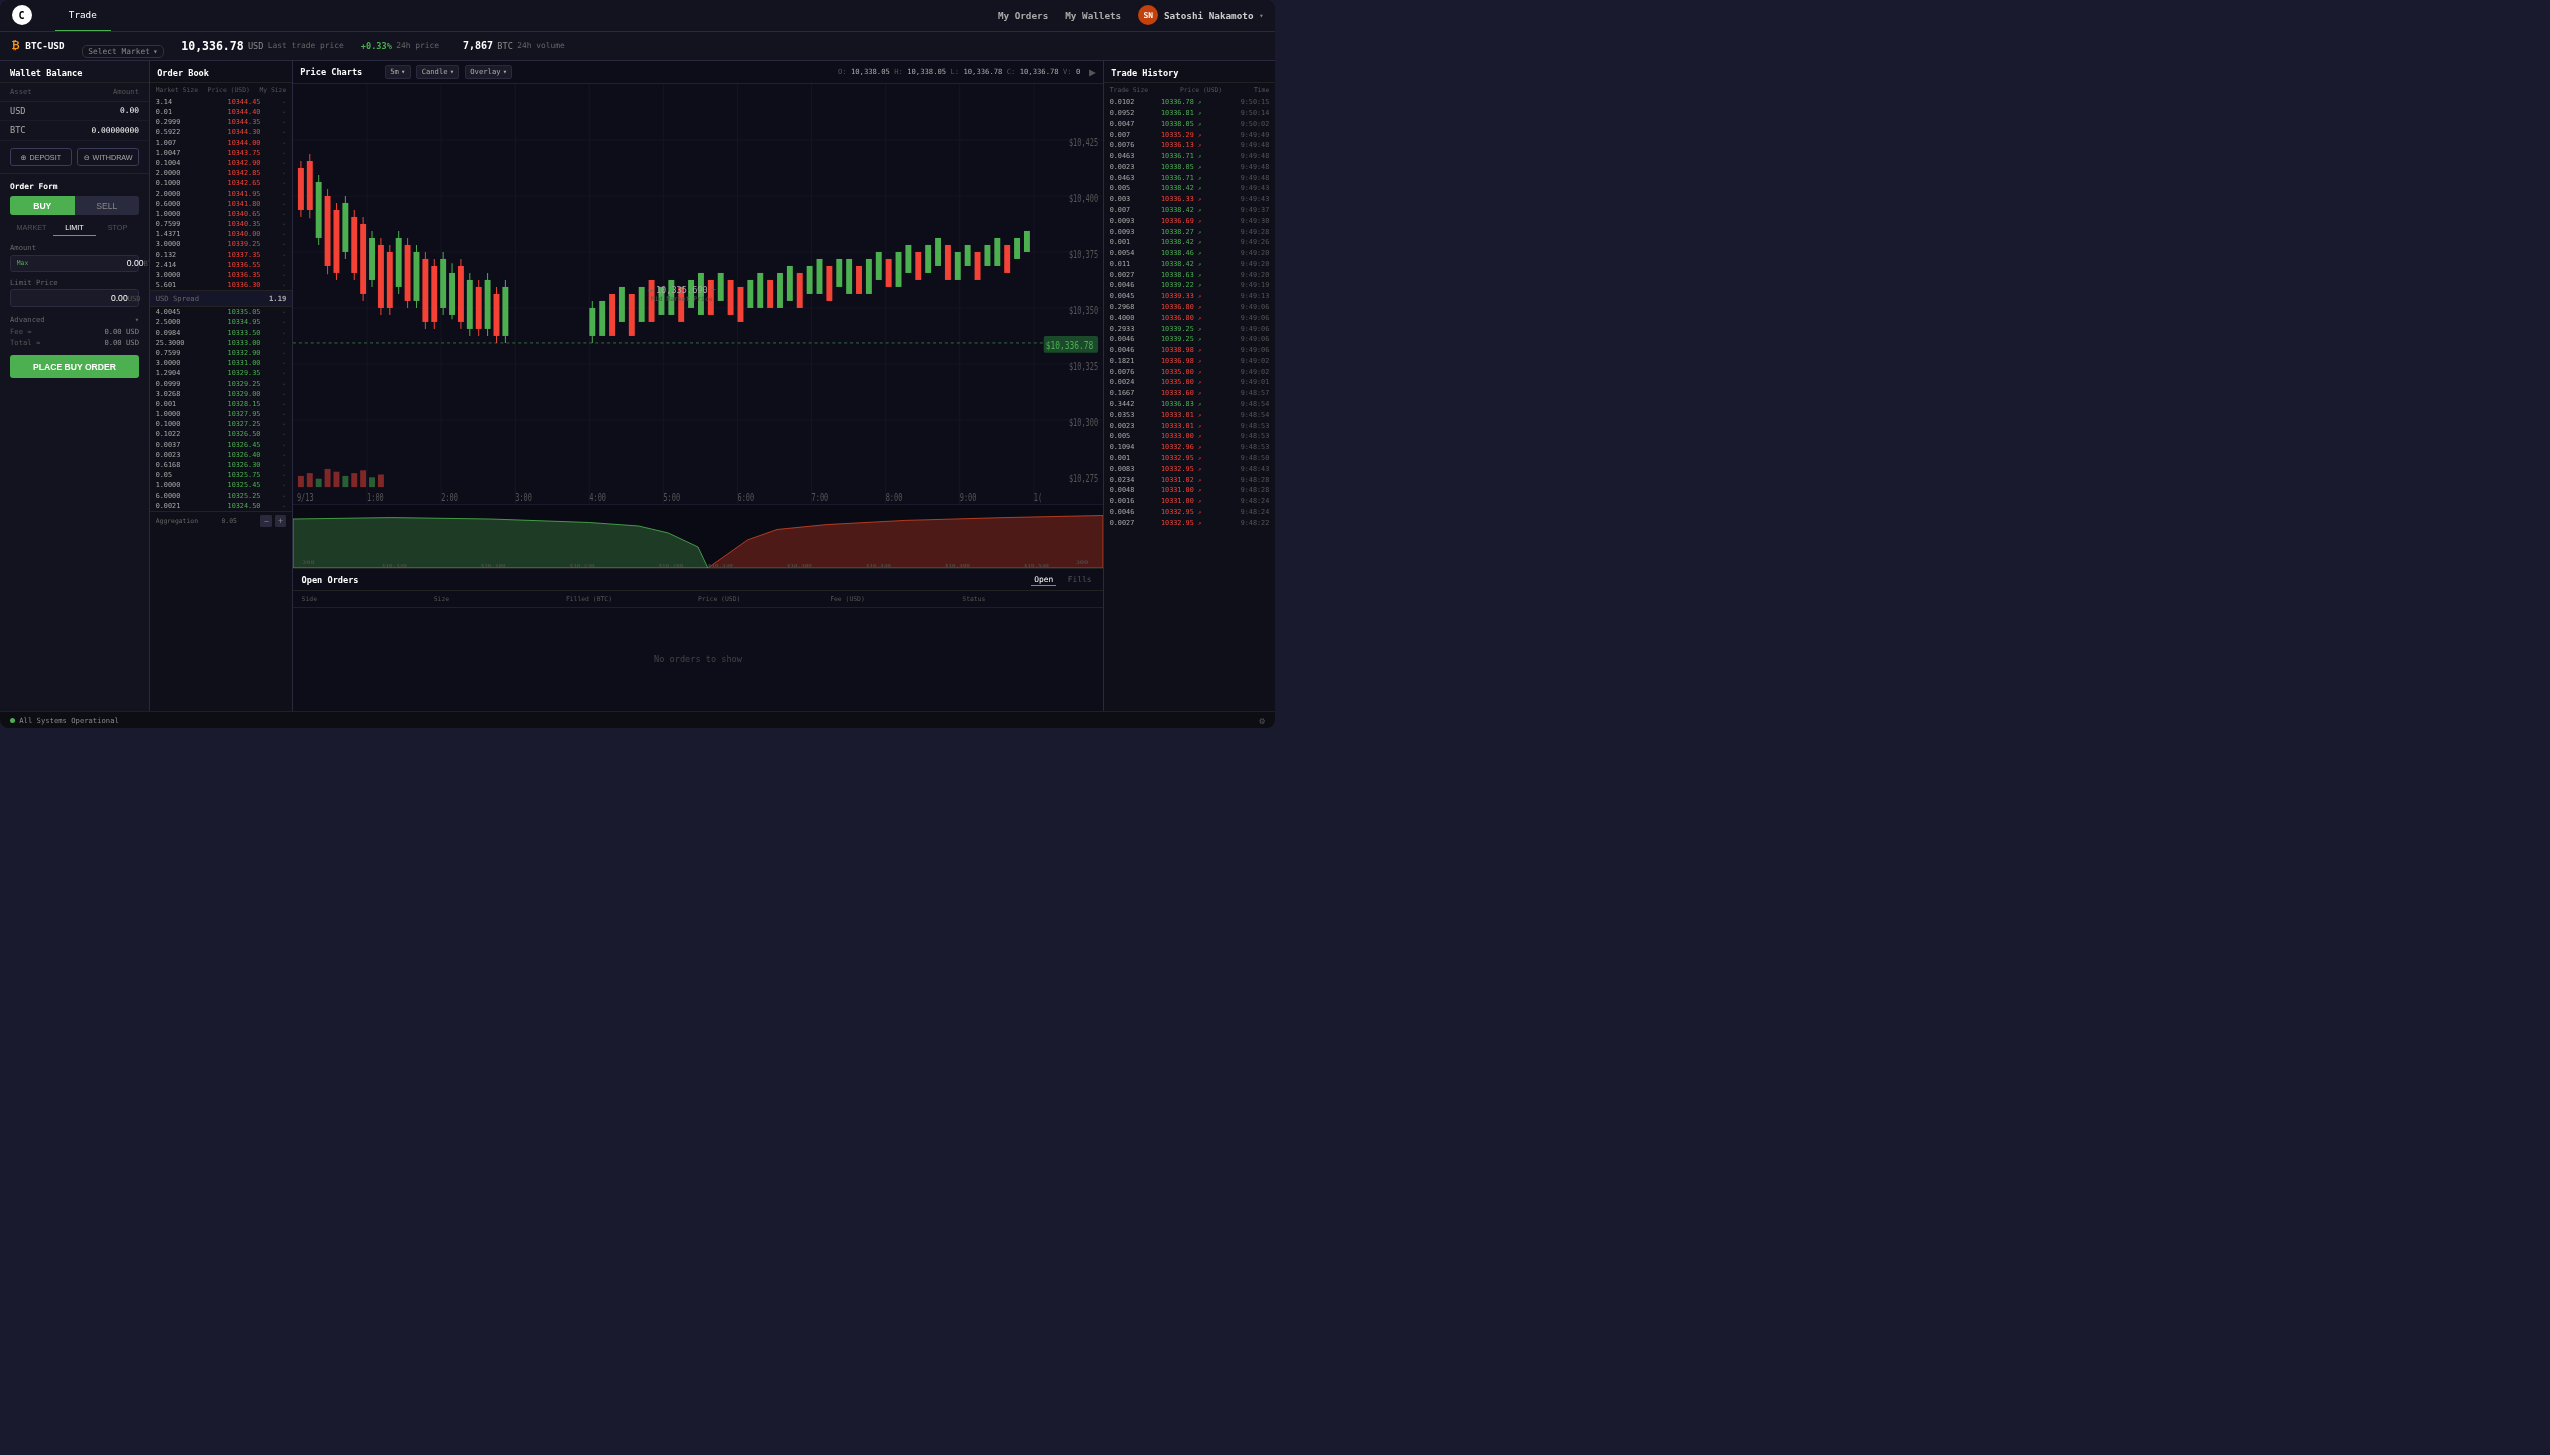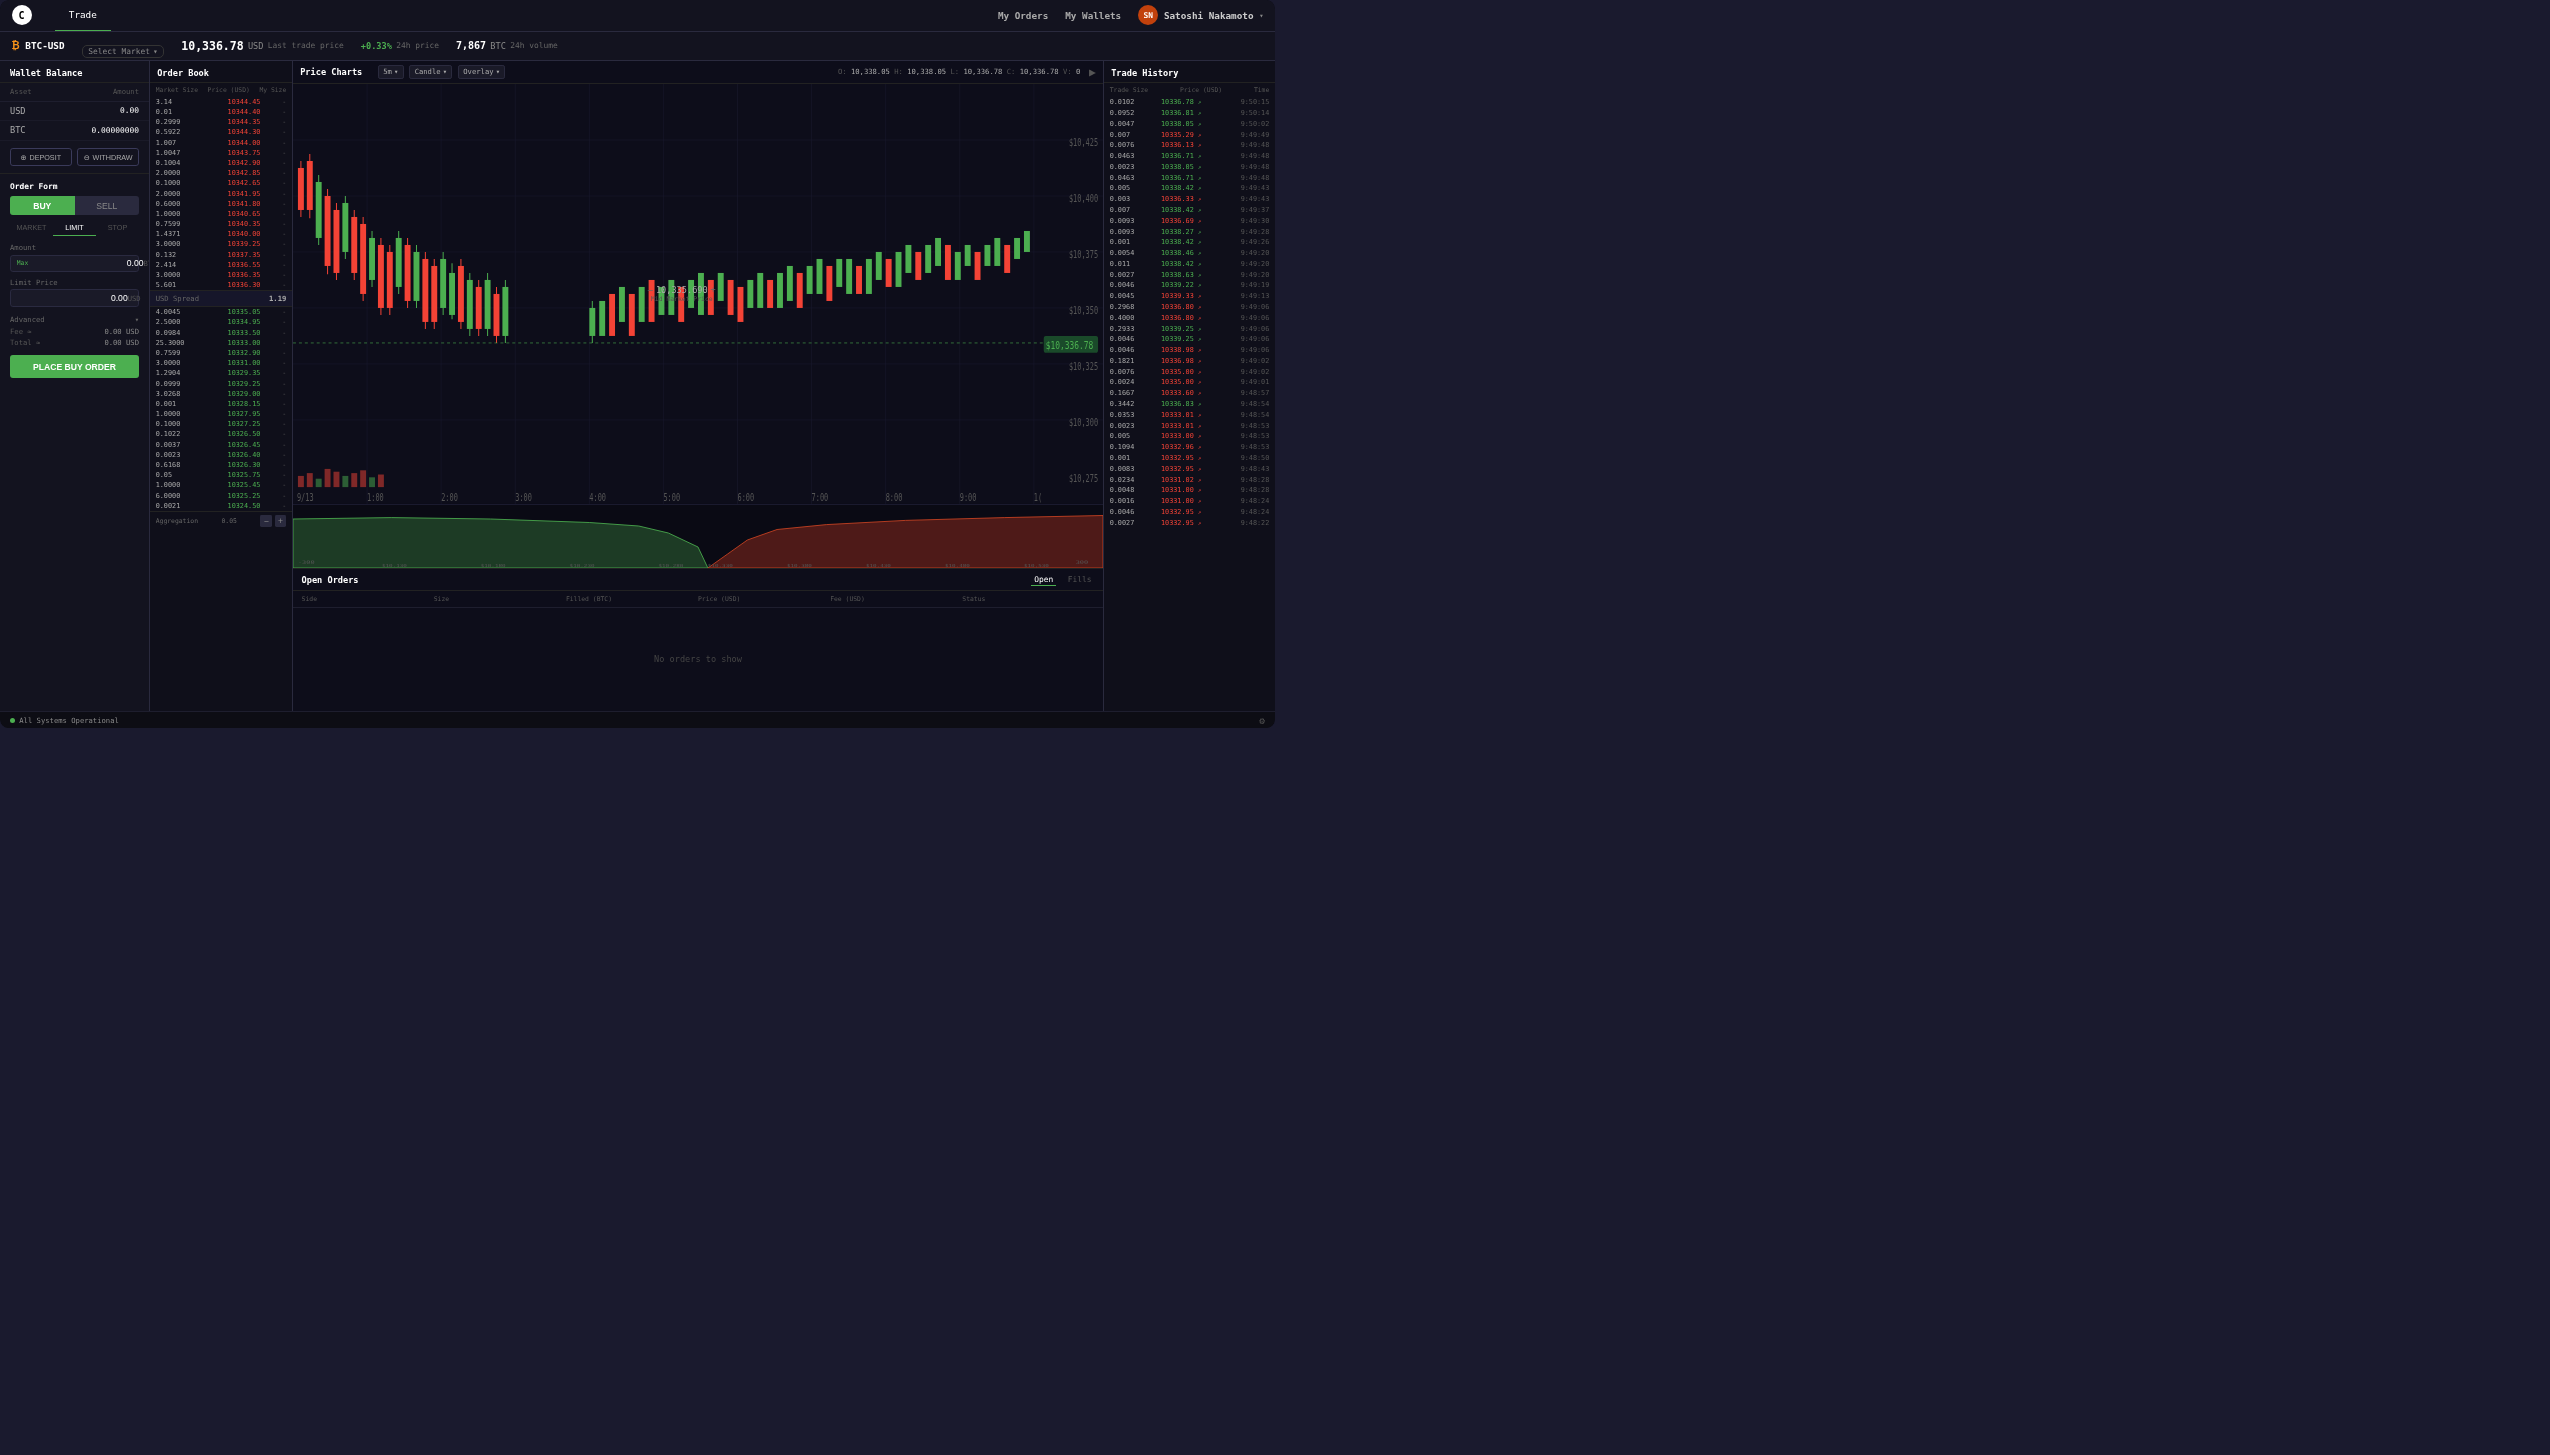--- a/index.html
+++ b/index.html
@@ -156,20 +156,21 @@
     }
     .price-change-pos {
       color: #4caf50;
       font-size: 8.6px;
       font-weight: 600;
     }
     .volume-val {
       font-size: 10px;
       font-weight: 600;
       color: #fff;
+      margin-left: 7px;
     }
     
     .main-layout {
       display: flex;
       flex: 1;
       overflow: hidden;
     }
     
     .left-panel {
       width: 150px;
@@ -429,21 +430,21 @@
       align-items: center;
       padding: 4.3px 7.2px;
       border-bottom: 0.7px solid #222;
       gap: 5.7px;
       flex-shrink: 0;
     }
     .chart-title {
       font-size: 8.6px;
       font-weight: 600;
       color: #fff;
-      margin-right: 10px;
+      margin-right: 17px;
     }
     .chart-control {
       display: flex;
       align-items: center;
       gap: 2.1px;
       background: #1a1a28;
       border: 0.7px solid #2a2a3e;
       border-radius: 2.1px;
       padding: 1.4px 4.3px;
       font-size: 7.2px;

